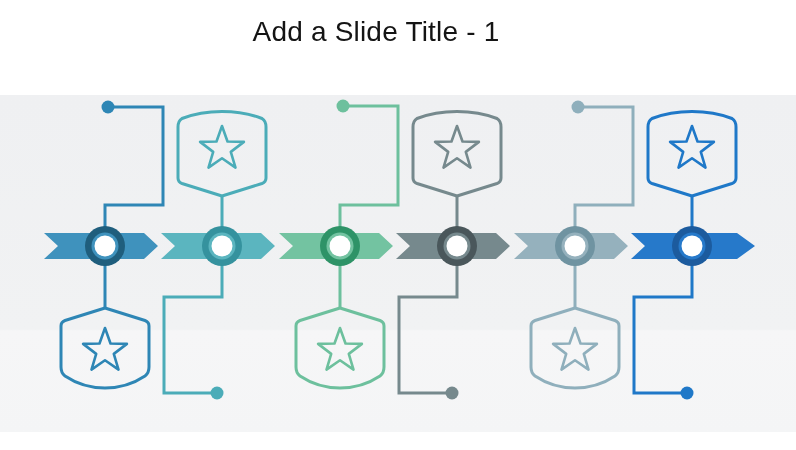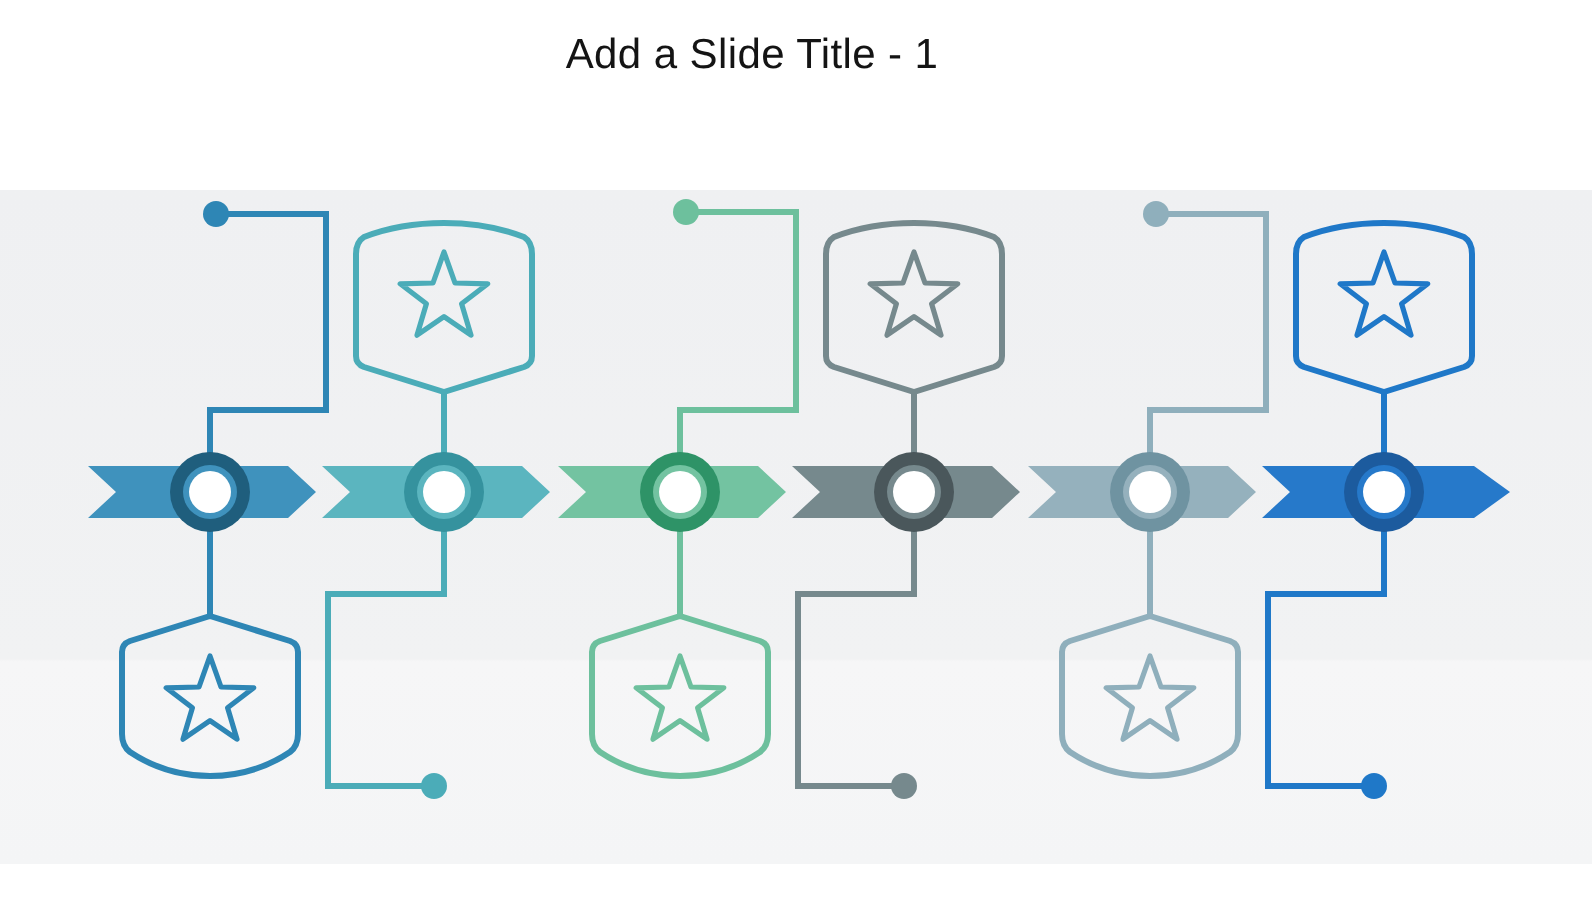--- a/index.html
+++ b/index.html
@@ -7,21 +7,21 @@
     width:796px;height:450px;position:relative;overflow:hidden;
     background:#ffffff;
     font-family:"Liberation Sans", sans-serif;
   }
   .canvas-band{
     position:absolute;left:0;top:95px;width:796px;height:337px;
     background:linear-gradient(180deg,#eff0f2 0%,#f1f2f3 69.5%,#f6f6f7 70%,#f4f5f6 100%);
   }
   .slide-title{
     position:absolute;top:16px;left:0;width:752px;
-    text-align:center;font-size:21px;color:#141414;letter-spacing:0.2px;
+    text-align:center;font-size:28px;color:#141414;letter-spacing:0.2px;
   }
   svg{position:absolute;left:0;top:0;}
   .conn{fill:none;stroke-width:3px;}
   .badge{fill:none;stroke-width:3px;stroke-linejoin:round;}
   .star{fill:none;stroke-width:2.6px;stroke-linejoin:round;}
 </style>
 </head>
 <body>
 
 <div class="canvas-band"></div>

